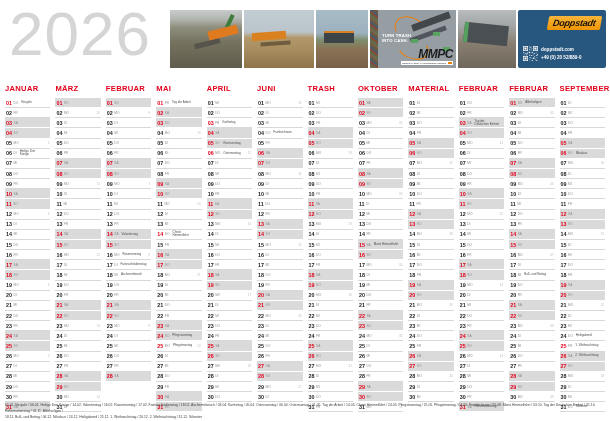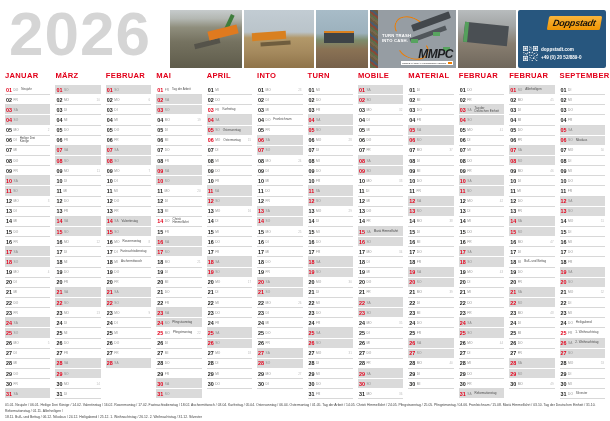--- a/index.html
+++ b/index.html
@@ -1,20 +1,20 @@
 <!DOCTYPE html>
 <html><head>
 <meta charset="utf-8">
 <style>
   html,body{margin:0;padding:0;background:#fff;}
   .page{position:relative;width:610px;height:421px;background:#fff;overflow:hidden;
         font-family:"Liberation Sans", sans-serif;}
 
   
-  .year{position:absolute;left:9px;top:3px;font-size:62px;font-weight:bold;
+  .year{position:absolute;left:9px;top:3px;font-size:62px;font-weight:normal;
         color:#d5d5d5;line-height:1;letter-spacing:1px;}
   .banner{position:absolute;left:170px;top:10px;height:58px;display:flex;gap:2px;}
   .photo{height:58px;position:relative;overflow:hidden;}
   .p1{width:72px;background:linear-gradient(180deg,#c6cbcc 0%,#b3b7b2 15%,#8f8e7d 30%,#757260 55%,#5f5c4b 100%);}
   .p1::before{content:"";position:absolute;top:4px;right:11px;width:4px;height:18px;background:#3f7d3c;transform:rotate(25deg);}
   .p1::after{content:"";position:absolute;top:18px;right:4px;width:30px;height:9px;background:#e07a1f;
              transform:rotate(-14deg);box-shadow:-18px 7px 0 -2px #55534a;}
   .p2{width:70px;background:linear-gradient(180deg,#c2ccd3 0%,#bac4ca 38%,#b29869 48%,#a58a5e 72%,#8f7349 100%);}
   .p2::after{content:"";position:absolute;top:22px;left:8px;width:34px;height:8px;background:#d9801f;
              transform:rotate(-4deg);box-shadow:6px 8px 0 -2px #6f5d3e;}
@@ -50,21 +50,21 @@
         color:#15100a;font-weight:bold;font-style:italic;font-size:9px;padding:1.5px 5px 2.5px;
         transform:skewX(-10deg);border-radius:1.5px;letter-spacing:-.2px;}
   .contact{position:absolute;left:5px;bottom:7px;display:flex;align-items:center;gap:3px;}
   .qr{width:15px;height:15px;flex:none;}
   .contact-text{color:#fff;font-weight:bold;font-size:4.6px;line-height:1.6;}
 
   
   .calendar{position:absolute;left:5px;top:70px;width:600px;display:grid;
             grid-template-columns:repeat(12,1fr);column-gap:5px;}
   .mcol{min-width:0;}
-  .mname{font-size:7.6px;font-weight:bold;color:#e2001a;letter-spacing:.3px;height:15px;line-height:12px;}
+  .mname{font-size:7.6px;font-weight:bold;color:#e2001a;letter-spacing:.3px;height:15px;line-height:12px;margin-top:13px;}
   .day{display:flex;align-items:center;height:10.15px;border-bottom:1px solid #d8d8d8;
        box-sizing:border-box;padding:0 1px;overflow:hidden;}
   .day.w{background:#dadada;border-bottom-color:#fff;}
   .num{font-weight:bold;font-size:5.4px;color:#1d1d1b;flex:none;}
   .day.w .num,.day.h .num{color:#e2001a;}
   .wd{font-size:3.2px;color:#8c8c8c;margin-left:1.5px;flex:none;}
   .note{font-size:3px;color:#4d4d4d;margin-left:3px;line-height:1.08;max-width:25px;}
   .kw{font-size:3px;color:#c0c0c0;margin-left:auto;flex:none;}
 
   
@@ -807,21 +807,21 @@
         <div class="day">
           <span class="num">29</span>
           <span class="wd">MI</span>
         </div>
         <div class="day">
           <span class="num">30</span>
           <span class="wd">DO</span>
         </div>
       </div>
       <div class="mcol">
-        <div class="mname">INTO</div>
+        <div class="mname">JUNI</div>
         <div class="day">
           <span class="num">01</span>
           <span class="wd">MO</span>
           <span class="kw">23</span>
         </div>
         <div class="day">
           <span class="num">02</span>
           <span class="wd">DI</span>
         </div>
         <div class="day">
@@ -936,21 +936,21 @@
           <span class="num">29</span>
           <span class="wd">MO</span>
           <span class="kw">27</span>
         </div>
         <div class="day">
           <span class="num">30</span>
           <span class="wd">DI</span>
         </div>
       </div>
       <div class="mcol">
-        <div class="mname">TURN</div>
+        <div class="mname">TRASH</div>
         <div class="day">
           <span class="num">01</span>
           <span class="wd">MI</span>
         </div>
         <div class="day">
           <span class="num">02</span>
           <span class="wd">DO</span>
         </div>
         <div class="day">
           <span class="num">03</span>
@@ -1067,21 +1067,21 @@
         <div class="day">
           <span class="num">30</span>
           <span class="wd">DO</span>
         </div>
         <div class="day">
           <span class="num">31</span>
           <span class="wd">FR</span>
         </div>
       </div>
       <div class="mcol">
-        <div class="mname">MOBILE</div>
+        <div class="mname">OKTOBER</div>
         <div class="day w">
           <span class="num">01</span>
           <span class="wd">SA</span>
         </div>
         <div class="day w">
           <span class="num">02</span>
           <span class="wd">SO</span>
         </div>
         <div class="day">
           <span class="num">03</span>

